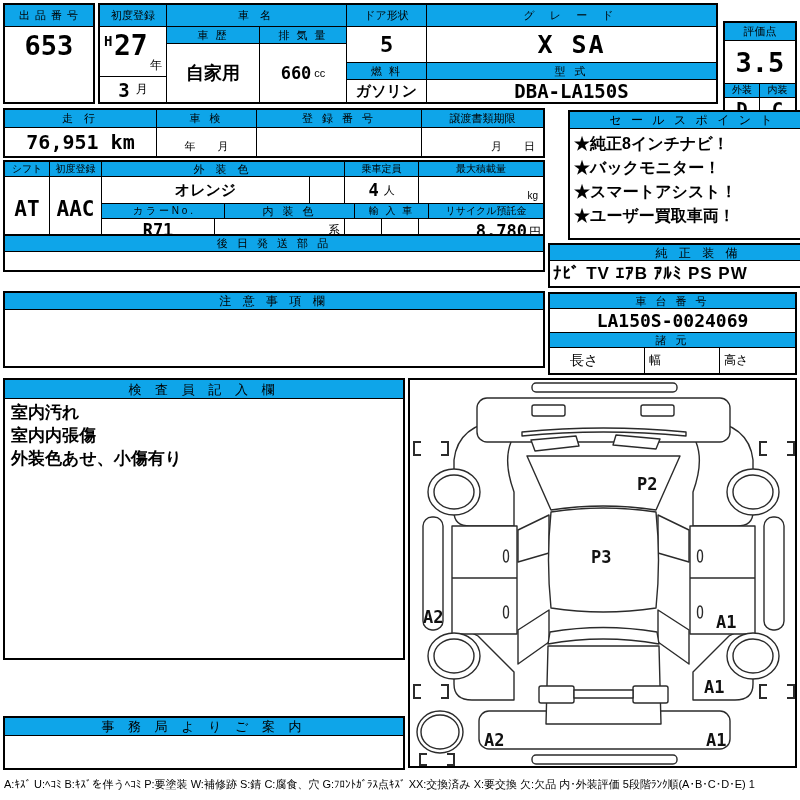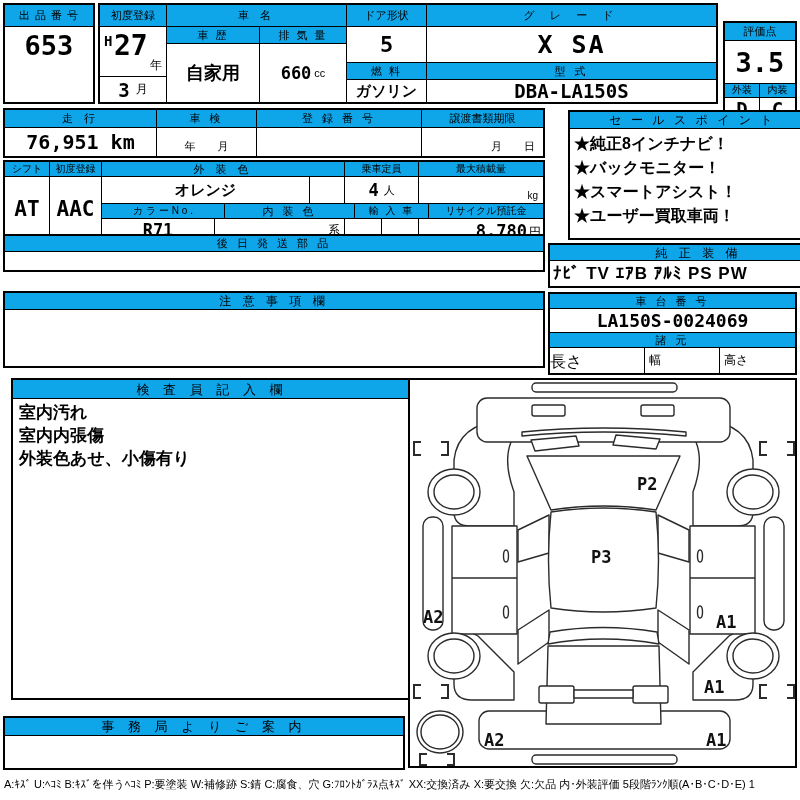--- a/index.html
+++ b/index.html
@@ -172,27 +172,27 @@
   <div class="box col" style="left:548px;top:243px;width:301px;height:45px">
     <div class="hdr bb" style="height:16px;letter-spacing:4px;font-size:12px">純 正 装 備</div>
     <div class="b" style="flex:1;display:flex;align-items:center;padding-left:3px;font-size:17px;letter-spacing:1px">ﾅﾋﾞ TV ｴｱB ｱﾙﾐ PS PW</div>
   </div>
 
   <div class="box col" style="left:548px;top:292px;width:249px;height:83px">
     <div class="hdr bb" style="height:15px;letter-spacing:3px">車 台 番 号</div>
     <div class="c mono b bb" style="height:24px;font-size:18px">LA150S-0024069</div>
     <div class="hdr bb" style="height:15px;letter-spacing:3px">諸 元</div>
     <div class="row" style="flex:1">
-      <div class="br" style="width:95px;font-size:16px;padding:4px 0 0 0">長さ</div>
+      <div class="br" style="width:95px;font-size:14px;padding:4px 0 0 20px">長さ</div>
       <div class="br" style="width:75px;font-size:12px;padding:4px 0 0 4px">幅</div>
       <div style="flex:1;font-size:12px;padding:4px 0 0 4px">高さ</div>
     </div>
   </div>
 
-  <div class="box col" style="left:11px;top:378px;width:402px;height:322px">
+  <div class="box col" style="left:3px;top:378px;width:402px;height:282px">
     <div class="hdr bb" style="height:19px;letter-spacing:5px;font-size:13px">検 査 員 記 入 欄</div>
     <div class="col" style="flex:1;padding:2px 6px">
       <div class="b" style="font-size:17px;line-height:23px">室内汚れ</div>
       <div class="b" style="font-size:17px;line-height:23px">室内内張傷</div>
       <div class="b" style="font-size:17px;line-height:23px">外装色あせ、小傷有り</div>
     </div>
   </div>
 
   <div class="box col" style="left:3px;top:716px;width:402px;height:54px">
     <div class="hdr bb" style="height:18px;letter-spacing:5px;font-size:13px">事 務 局 よ り ご 案 内</div>

